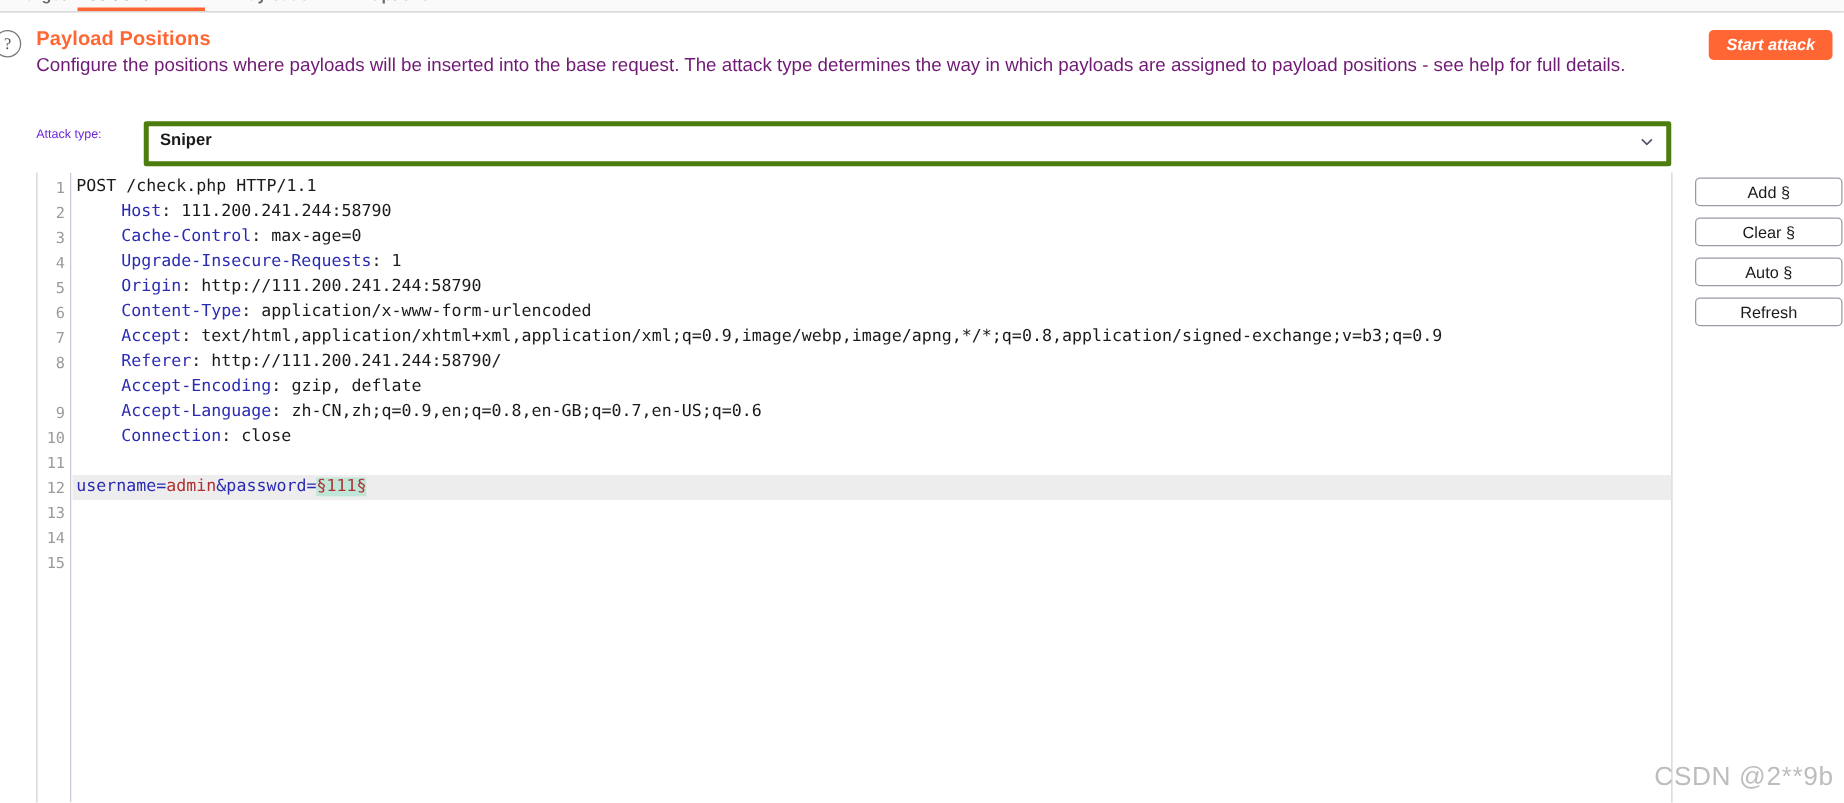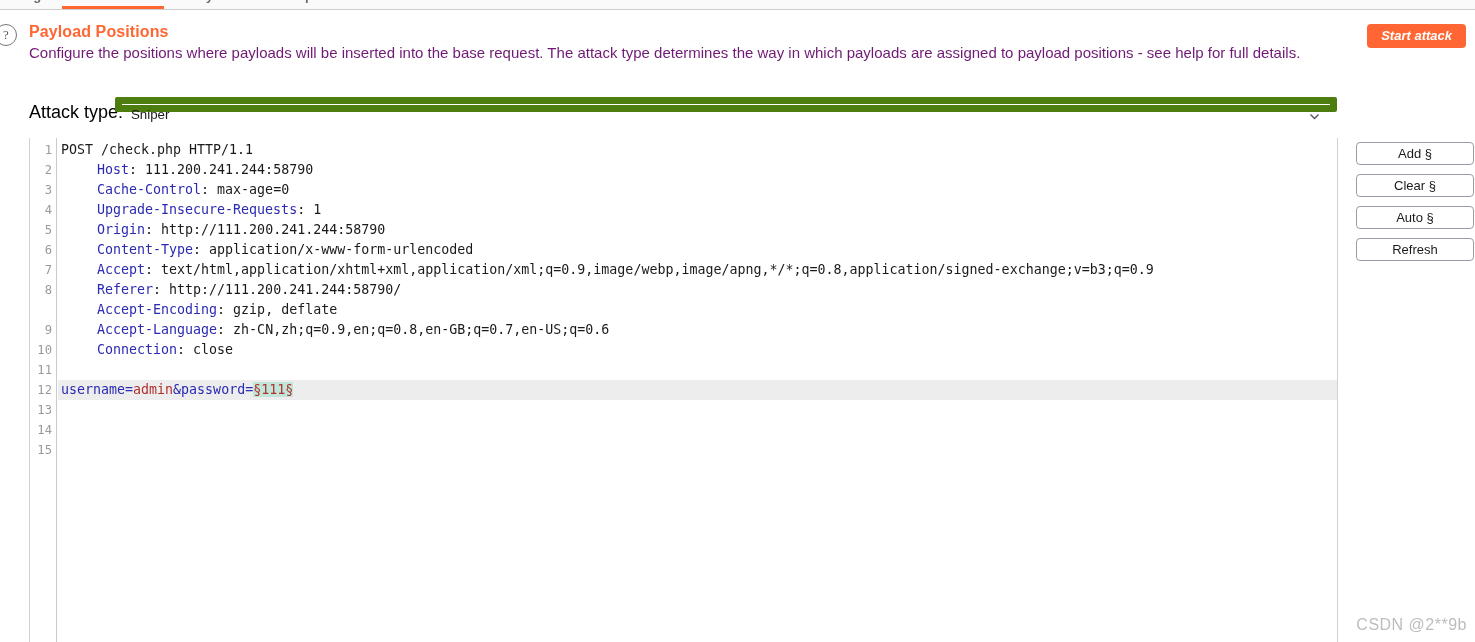--- a/index.html
+++ b/index.html
@@ -96,33 +96,34 @@
     font-size: 15px;
     color: #701a75;
     white-space: nowrap;
   }
 
   
   .attack-label {
     position: absolute;
     left: 29px;
     top: 102px;
-    font-size: 18px;
-    color: #000000;
+    font-size: 10px;
+    color: #6d28d9;
   }
   .attack-select {
     position: absolute;
     left: 115px;
     top: 97px;
     width: 1222px;
-    height: 15px;
-    box-sizing: border-box;
-    border: 7px solid #4d7c0f;
+    height: 36px;
+    box-sizing: border-box;
+    border: 4px solid #4d7c0f;
     background: #ffffff;
     border-radius: 2px;
+    font-weight: bold;
   }
   .attack-select .value {
     position: absolute;
     left: 9px;
     top: 3px;
     font-size: 13.3px;
     color: #1a1a1a;
   }
   .attack-select .chev {
     position: absolute;
@@ -215,21 +216,21 @@
     cursor: pointer;
     box-sizing: border-box;
     padding: 0;
   }
 
   
   .watermark {
     position: absolute;
     right: 8px;
     bottom: 8px;
-    font-size: 16px;
+    font-size: 21px;
     color: #bdbdbd;
     font-family: "Liberation Sans", sans-serif;
     letter-spacing: .5px;
   }
 </style>
 </head>
 <body>
 
 <div class="tabstrip">
   <div class="tab" style="left:14px">Target</div>

